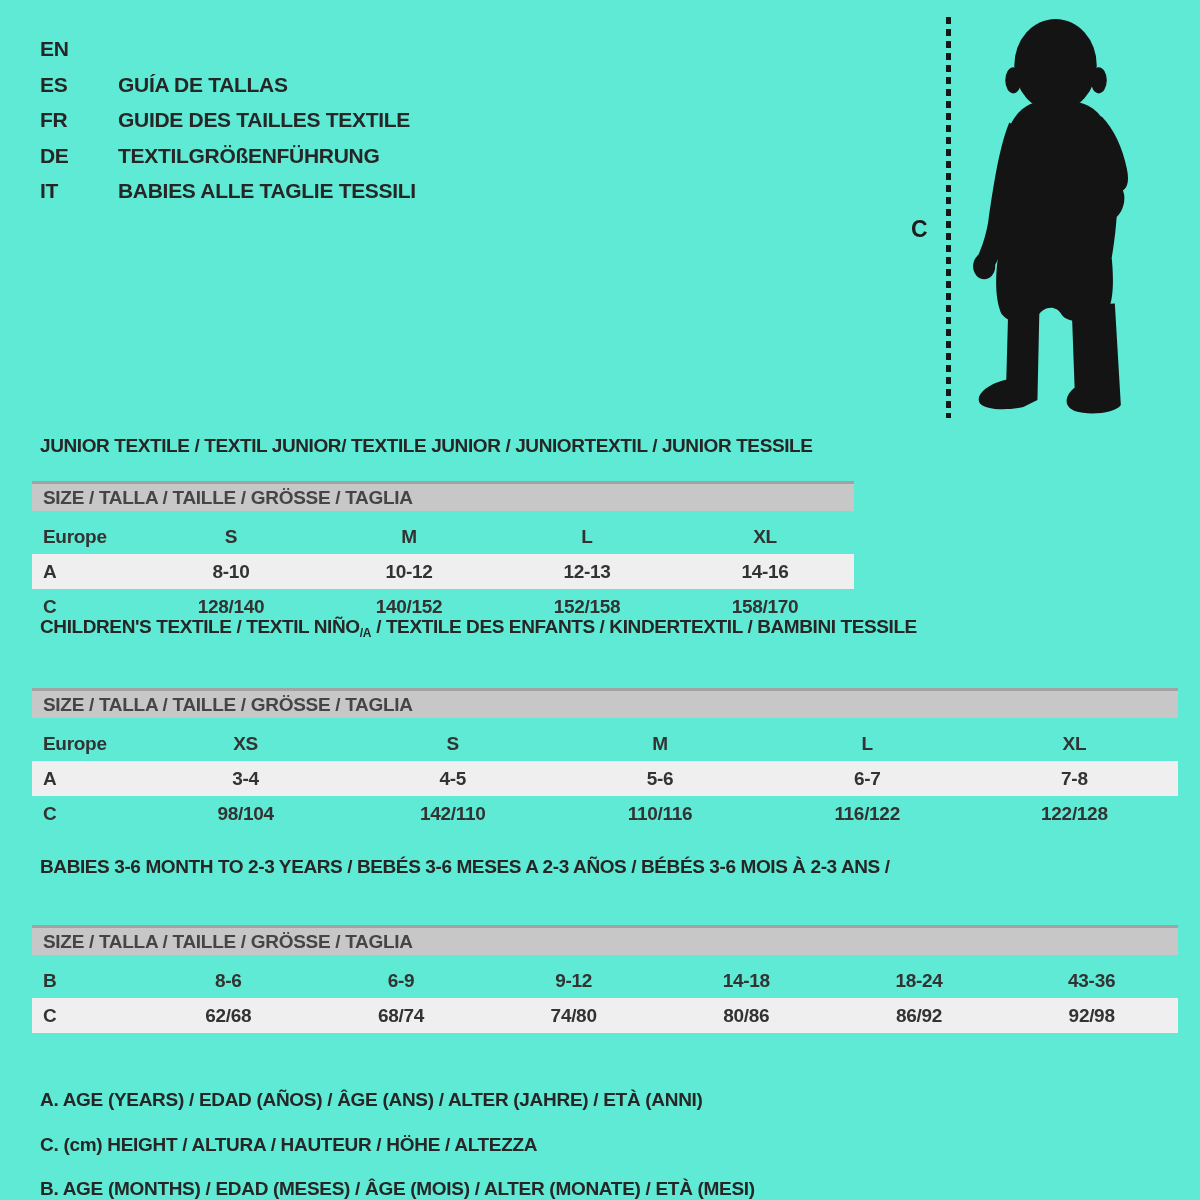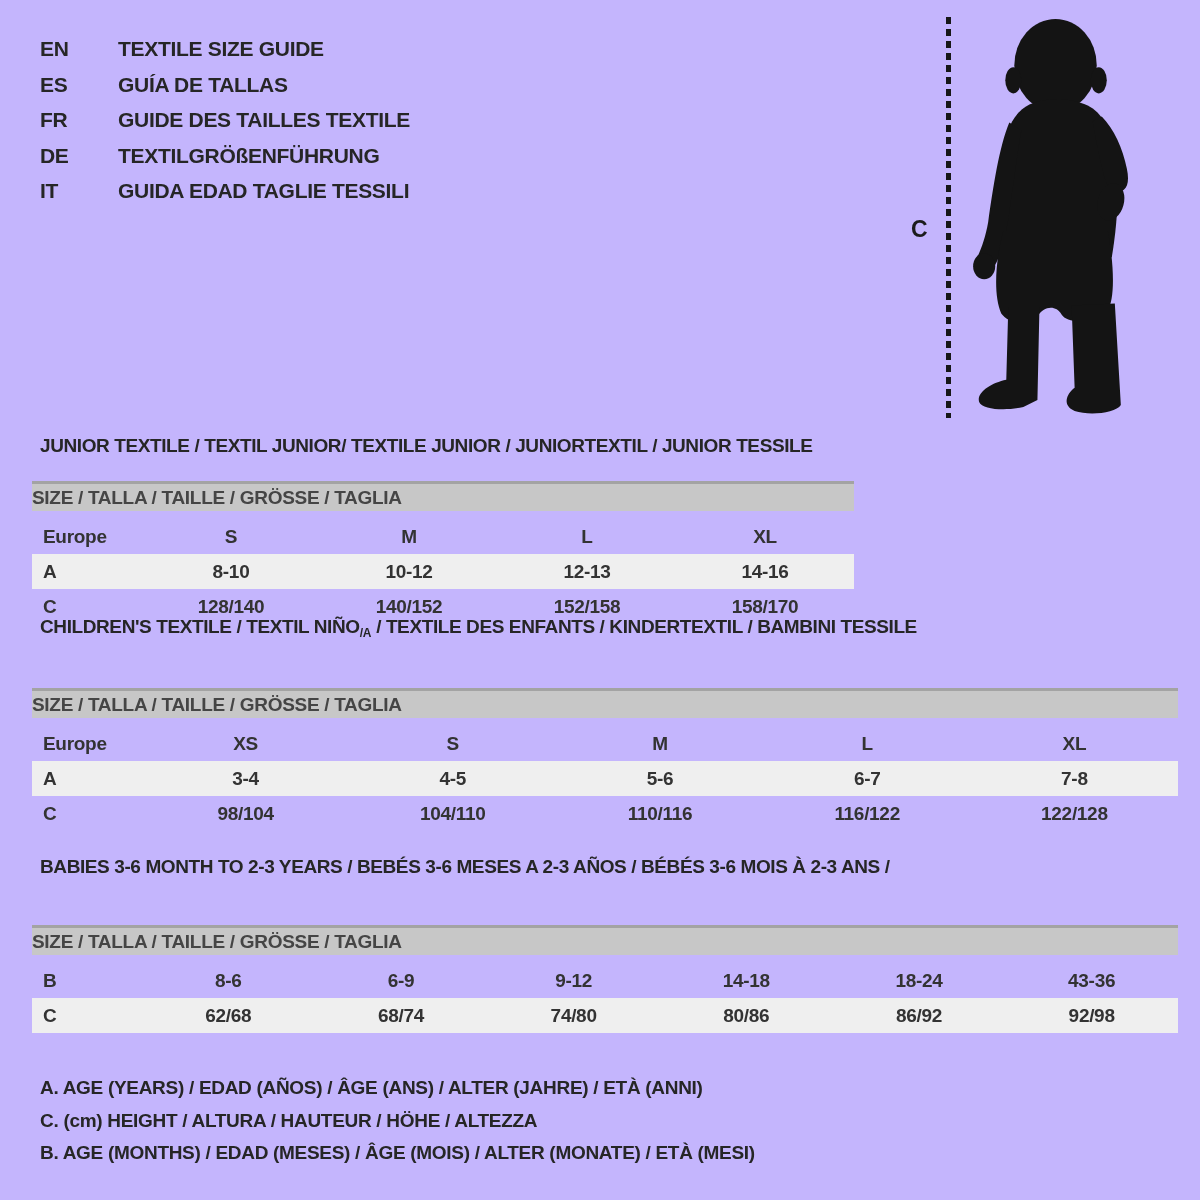--- a/index.html
+++ b/index.html
@@ -1,75 +1,74 @@
 <!DOCTYPE html>
 <html><head>
 <meta charset="utf-8">
 <style>
   * { margin:0; padding:0; box-sizing:border-box; }
   html,body { background:#ffffff; }
   body { font-family:"Liberation Sans", sans-serif; color:#2e2e2e; }
-  .page { position:relative; width:1200px; height:1200px; background:#c4b5fd; overflow:hidden; }
+  .page { position:relative; width:1200px; height:1200px; background:#5eead4; overflow:hidden; }
 
   
   .langs { position:absolute; left:40px; top:31px; }
   .lang-row { display:flex; line-height:35.5px; font-weight:700; font-size:21px; letter-spacing:-0.3px; color:#262626; }
   .lang-code { width:78px; }
 
   
   .dashline { position:absolute; left:946px; top:17px; width:5px; height:401px;
     background:repeating-linear-gradient(to bottom, #171717 0 7px, transparent 7px 12px); }
   .c-marker { position:absolute; left:911px; top:216px; font-weight:700; font-size:23px; color:#1c1c1c; }
   .silhouette { position:absolute; left:962px; top:18px; width:178px; height:402px; }
 
   
   .sec-title { position:absolute; left:40px; font-weight:700; font-size:19px; letter-spacing:-0.4px; color:#262626; white-space:nowrap; }
   .sec-title .sub { font-size:12px; vertical-align:-4px; letter-spacing:-0.2px; }
   .title-line { line-height:32px; }
 
   
   .tbl { position:absolute; }
   .band { height:30px; background:#c7c7c7; border-top:3px solid #a3a3a3; margin-bottom:2px;
-    display:flex; align-items:center; 
+    display:flex; align-items:center; padding-left:11px;
     font-weight:700; font-size:19px; letter-spacing:-0.3px; color:#454545; }
   table { width:100%; border-collapse:collapse; table-layout:fixed;margin-top:8px; }
   td { height:35px; font-weight:700; font-size:19px; letter-spacing:-0.3px; color:#333333; text-align:center; vertical-align:middle; }
   td.lbl { text-align:left; padding-left:11px; }
   col.lblcol { width:110px; }
   tr.shaded { background:#efefef; }
 
   
   .legend { position:absolute; left:40px; top:1072px; }
-  .legend div { line-height:32.5px; font-weight:700; font-size:19px; letter-spacing:-0.3px; color:#262626; white-space:nowrap; }
+  .legend div { line-height:32.5px; font-weight:700; font-size:19px; letter-spacing:-0.3px; color:#262626; white-space:nowrap;margin-top:12px; }
 </style>
 </head>
 <body>
 
 <div class="page">
 
   <div class="langs">
     <div class="lang-row">
       <span class="lang-code">EN</span>
-      <span>TEXTILE SIZE GUIDE</span>
     </div>
     <div class="lang-row">
       <span class="lang-code">ES</span>
       <span>GUÍA DE TALLAS</span>
     </div>
     <div class="lang-row">
       <span class="lang-code">FR</span>
       <span>GUIDE DES TAILLES TEXTILE</span>
     </div>
     <div class="lang-row">
       <span class="lang-code">DE</span>
       <span>TEXTILGRÖßENFÜHRUNG</span>
     </div>
     <div class="lang-row">
       <span class="lang-code">IT</span>
-      <span>GUIDA EDAD TAGLIE TESSILI</span>
+      <span>BABIES ALLE TAGLIE TESSILI</span>
     </div>
   </div>
 
   <div class="dashline"></div>
   <div class="c-marker">C</div>
   <svg class="silhouette" viewBox="0 0 175 400" aria-hidden="true">
     <g fill="#141414">
       <ellipse cx="92" cy="47" rx="41" ry="46"></ellipse>
       <ellipse cx="50" cy="62" rx="8" ry="13"></ellipse>
       <ellipse cx="135" cy="62" rx="8" ry="13"></ellipse>
@@ -146,21 +145,21 @@
         <td class="lbl">A</td>
         <td>3-4</td>
         <td>4-5</td>
         <td>5-6</td>
         <td>6-7</td>
         <td>7-8</td>
       </tr>
       <tr>
         <td class="lbl">C</td>
         <td>98/104</td>
-        <td>104/110</td>
+        <td>142/110</td>
         <td>110/116</td>
         <td>116/122</td>
         <td>122/128</td>
       </tr>
     </tbody>
       </table>
   </div>
 
   <div class="sec-title" style="top:851px;">
     <div class="title-line">BABIES 3-6 MONTH TO 2-3 YEARS / BEBÉS 3-6 MESES A 2-3 AÑOS / BÉBÉS 3-6 MOIS À 2-3 ANS /</div>

